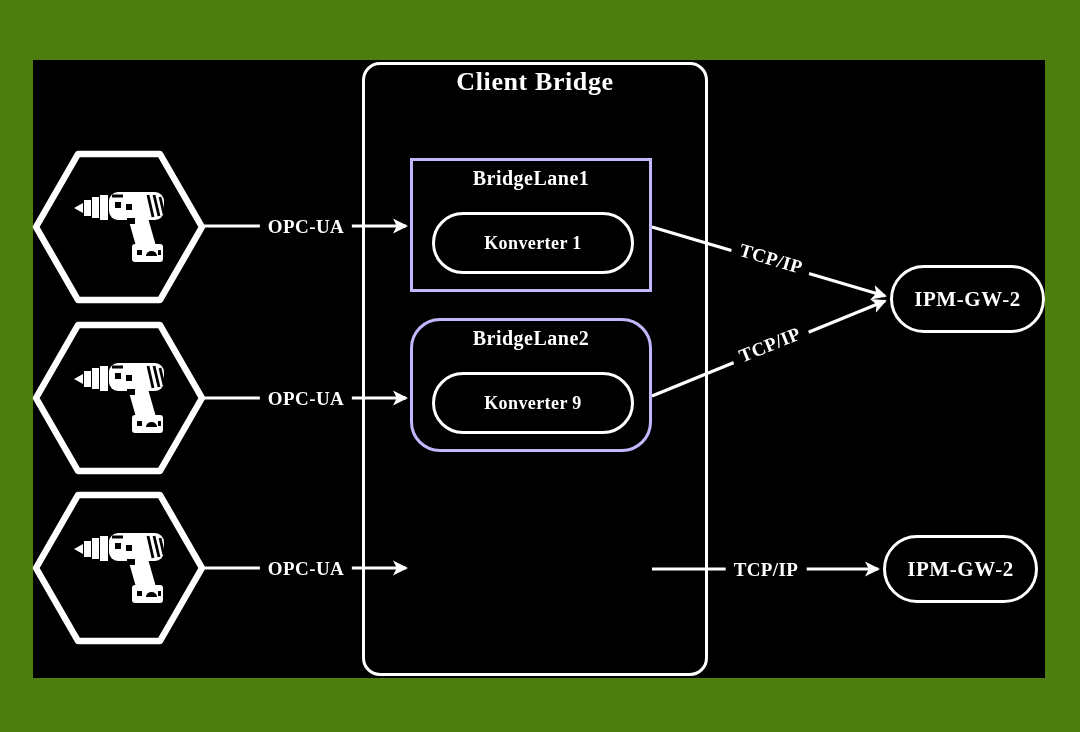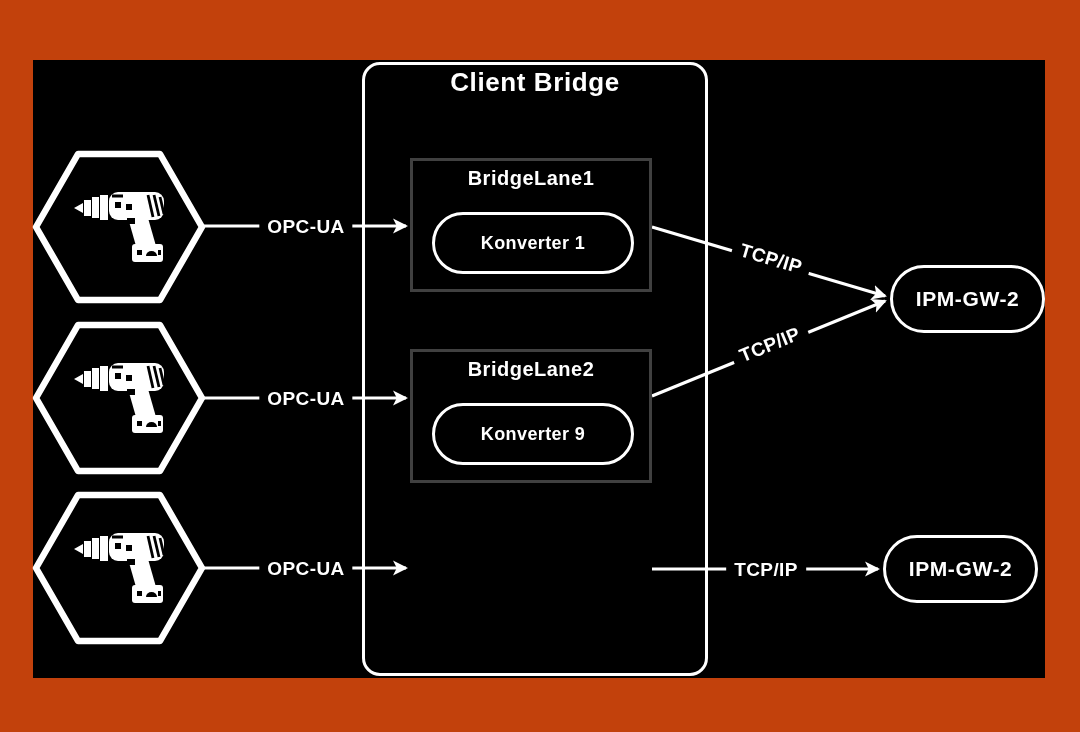--- a/index.html
+++ b/index.html
@@ -3,41 +3,41 @@
 <meta charset="utf-8">
 <style>
   * { margin:0; padding:0; box-sizing:border-box; }
   html,body { width:1080px; height:732px; }
   body {
     background:#ffffff;
     font-family:"Liberation Sans","DejaVu Sans",sans-serif;
     color:#ffffff;
     overflow:hidden;
   }
-  #stage { position:relative; width:1080px; height:732px; background:#c2410c; }
+  #stage { position:relative; width:1080px; height:732px; background:#4d7c0f;font-family:Liberation Serif, serif; }
   .abs { position:absolute; }
 
   .blackboard { left:33px; top:60px; width:1012px; height:618px; background:#000000; }
 
   .connectors { left:0; top:0; width:1080px; height:732px; pointer-events:none; }
 
   .bridge {
     left:362px; top:62px; width:346px; height:614px;
     border:3px solid #ffffff; border-radius:18px;
   }
   .bridge-title {
     left:535px; top:82px; transform:translate(-50%,-50%);
     font-size:26px; font-weight:600; letter-spacing:0.6px; white-space:nowrap;
   }
 
   .lane {
     left:410px; width:242px; height:134px;
-    border:3px solid #404040; background:#000000;
-  }
-  .lane1 { top:158px; } .lane2 { top:349px; } .lane3 { top:502px; }
+    border:3px solid #c4b5fd; background:#000000;
+  }
+  .lane1 { top:158px; } .lane2 { top:318px;border-radius:30px; } .lane3 { top:502px; }
   .lane-title {
     position:absolute; left:0; right:0; top:6px; text-align:center;
     font-size:20px; font-weight:600; letter-spacing:0.5px; white-space:nowrap;
   }
   .pill {
     position:absolute; left:19px; top:51px; width:202px; height:62px;
     border:3px solid #ffffff; border-radius:31px;
     display:flex; align-items:center; justify-content:center;
     font-size:18px; font-weight:600; letter-spacing:0.4px; white-space:nowrap;
   }

